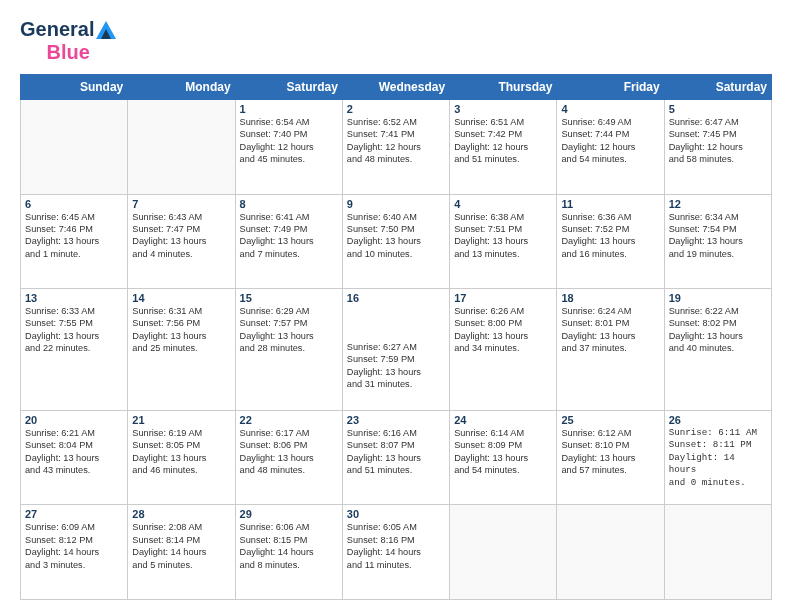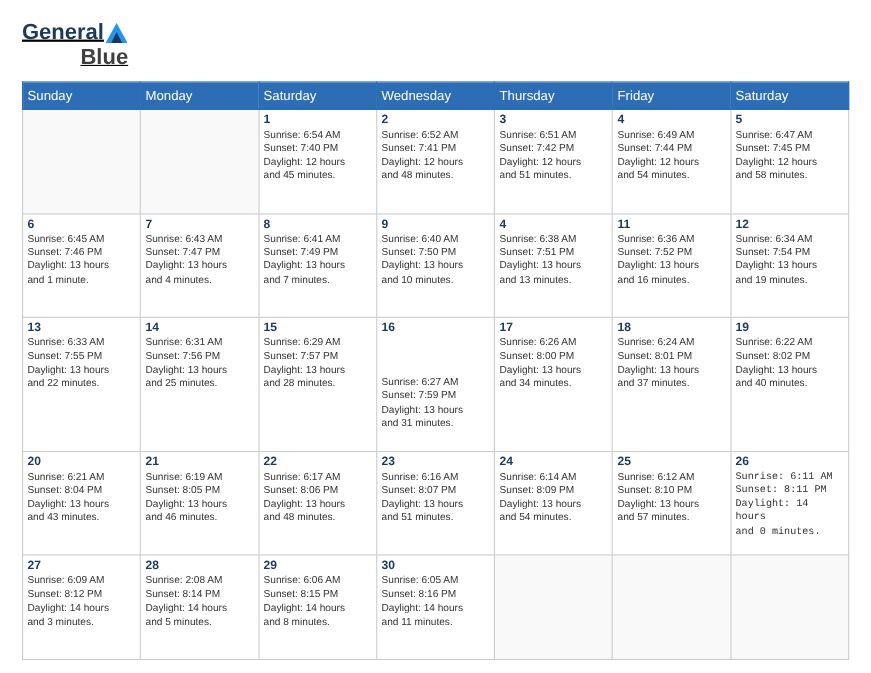--- a/index.html
+++ b/index.html
@@ -19,22 +19,21 @@
     }
     .header {
       display: flex;
       justify-content: space-between;
       align-items: flex-start;
       margin-bottom: 10px;
     }
     .logo {
       display: flex;
       flex-direction: column;
-      align-items: flex-end;
-      text-decoration: underline;
+      align-items: center;
     }
     .logo-text {
       display: flex;
       align-items: center;
     }
     .title-block {
       text-align: right;
     }
     .month-title {
       font-size: 36px;
@@ -51,23 +50,23 @@
       flex: 1;
       border: 1px solid #ccc;
       border-collapse: collapse;
       width: 100%;
       table-layout: fixed;
     }
     .calendar th {
       background: #2d6db5;
       color: #fff;
       font-size: 12px;
-      font-weight: normal;
+      font-weight: bold;
       padding: 5px 4px;
-      text-align: left;
+      text-align: right;
       border: 1px solid #2d6db5;
     }
     .calendar td {
       border: 1px solid #ccc;
       vertical-align: top;
       padding: 3px 4px;
       font-size: 9.5px;
       color: #333;
       height: 82px;
       width: calc(100% / 7);
@@ -94,21 +93,21 @@
   <div class="header">
     <div class="logo">
       <div class="logo-text">
         <span style="font-size:20px;font-weight:bold;color:#1a3a5c;">General</span>
         <svg width="20" height="18" viewBox="0 0 20 18" style="margin-left:2px;vertical-align:middle;">
           <polygon points="0,18 10,0 20,18" fill="#2196F3"></polygon>
           <polygon points="5,18 15,18 10,8" fill="#1a3a5c"></polygon>
         </svg>
       </div>
       <div>
-        <span style="font-size:20px;font-weight:bold;color:#404040;">Blue</span>
+        <span style="font-size:20px;font-weight:bold;color:#ec4899;">Blue</span>
       </div>
     </div>
     <div class="title-block">
       <div class="month-title"></div>
       <div class="location-title"></div>
     </div>
   </div>
 
   <table class="calendar">
     <thead>

